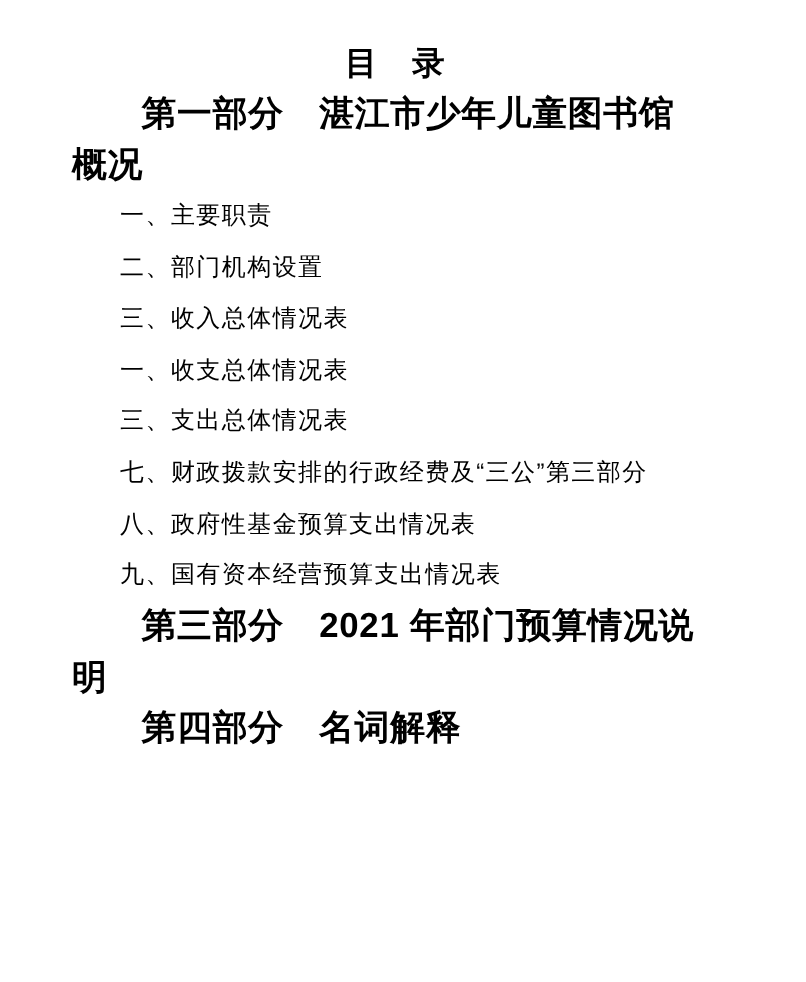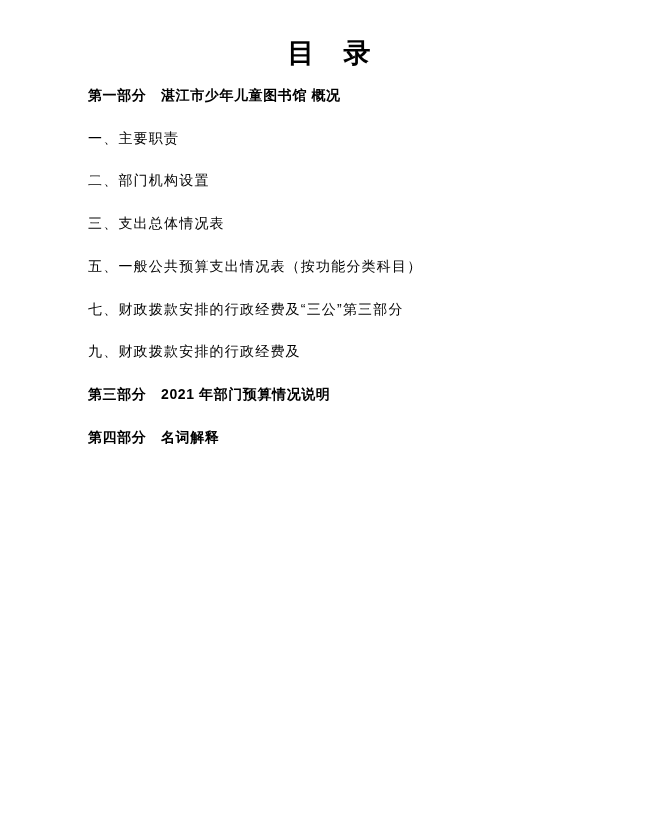--- a/index.html
+++ b/index.html
@@ -28,42 +28,44 @@
     font-weight: bold;
     line-height: 42px;
     letter-spacing: 1px;
     white-space: pre-wrap;
   }
   .toc {
     margin: 0;
   }
   .toc-line {
     margin: 0;
-    font-size: 14px;
+    font-size: 20px;
     line-height: 42.7px;
     letter-spacing: 1.2px;
     text-indent: 2em;
     white-space: pre-wrap;
   }
   .toc-line.bold {
     font-weight: bold;
-    font-size: 14px;
+    font-size: 29px;
     letter-spacing: 0.6px;
   }
 </style>
 </head>
 <body>
 
 <div class="page">
   <h1 class="doc-title">目　录</h1>
 
   <div class="toc">
     <p class="toc-line bold">第一部分　湛江市少年儿童图书馆 概况</p>
     <p class="toc-line">一、主要职责</p>
     <p class="toc-line">二、部门机构设置</p>
+    <p class="toc-line">三、收入总体情况表</p>
+    <p class="toc-line">一、收支总体情况表</p>
     <p class="toc-line">三、支出总体情况表</p>
-    <p class="toc-line">五、一般公共预算支出情况表（按功能分类科目）</p>
     <p class="toc-line">七、财政拨款安排的行政经费及“三公”第三部分</p>
-    <p class="toc-line">九、财政拨款安排的行政经费及</p>
+    <p class="toc-line">八、政府性基金预算支出情况表</p>
+    <p class="toc-line">九、国有资本经营预算支出情况表</p>
     <p class="toc-line bold">第三部分　2021 年部门预算情况说明</p>
     <p class="toc-line bold">第四部分　名词解释</p>
   </div>
 </div>
 
 </body></html>

